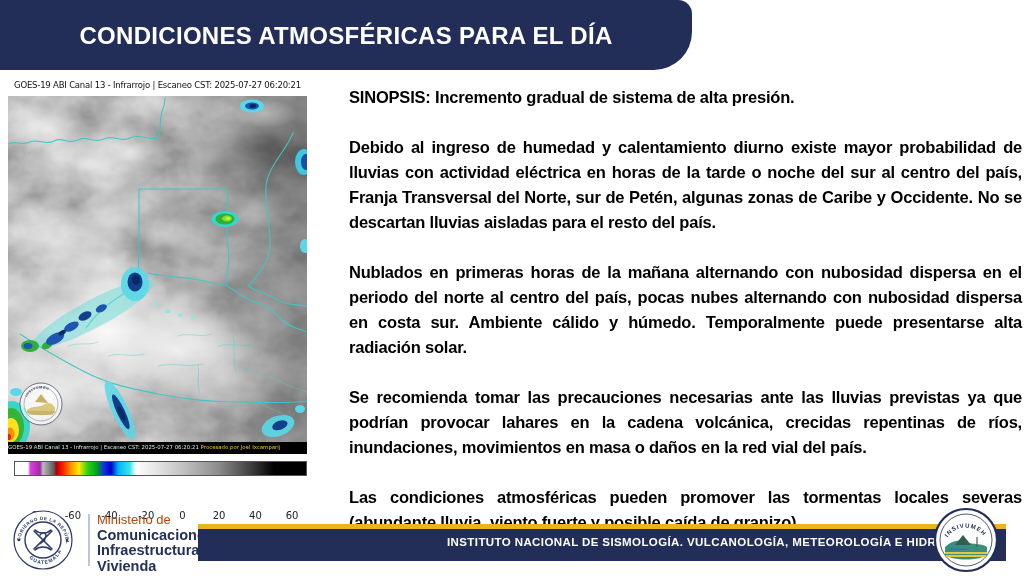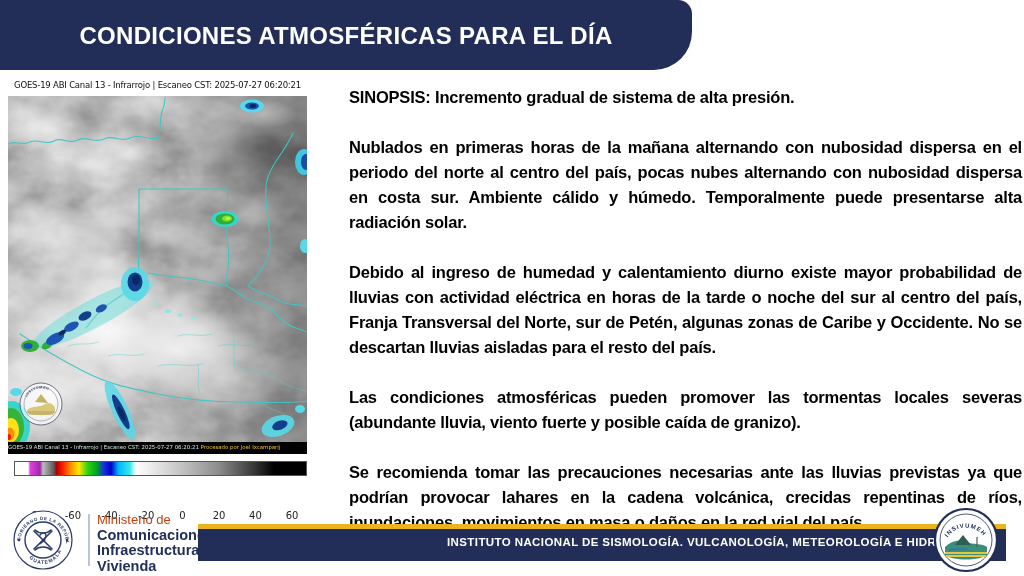--- a/index.html
+++ b/index.html
@@ -222,24 +222,24 @@
     <span style="left:32.6%">-40</span>
     <span style="left:45.1%">-20</span>
     <span style="left:57.5%">0</span>
     <span style="left:70%">20</span>
     <span style="left:82.4%">40</span>
     <span style="left:94.9%">60</span>
   </div>
 
   <div class="report">
     <p>SINOPSIS:  Incremento gradual de sistema de alta presión.</p>
+    <p>Debido al ingreso de humedad y calentamiento diurno existe mayor probabilidad de lluvias con actividad eléctrica en horas de la tarde o noche del sur al centro del país, Franja Transversal del Norte, sur de Petén, algunas zonas de Caribe y Occidente. No se descartan lluvias aisladas para el resto del país.</p>
     <p>Nublados en primeras horas de la mañana alternando con nubosidad dispersa en el periodo del norte al centro del país, pocas nubes alternando con nubosidad dispersa en costa sur. Ambiente cálido y húmedo. Temporalmente puede presentarse alta radiación solar.</p>
-    <p>Debido al ingreso de humedad y calentamiento diurno existe mayor probabilidad de lluvias con actividad eléctrica en horas de la tarde o noche del sur al centro del país, Franja Transversal del Norte, sur de Petén, algunas zonas de Caribe y Occidente. No se descartan lluvias aisladas para el resto del país.</p>
+    <p>Se recomienda tomar las precauciones necesarias ante las lluvias previstas ya que podrían provocar lahares en la cadena volcánica, crecidas repentinas de ríos, inundaciones, movimientos en masa o daños en la red vial del país.</p>
     <p>Las condiciones atmosféricas pueden promover las tormentas locales severas (abundante lluvia, viento fuerte y posible caída de granizo).</p>
-    <p>Se recomienda tomar las precauciones necesarias ante las lluvias previstas ya que podrían provocar lahares en la cadena volcánica, crecidas repentinas de ríos, inundaciones, movimientos en masa o daños en la red vial del país.</p>
   </div>
 
   <svg class="seal" viewBox="0 0 62 62">
     <defs>
       <path id="sealTop" d="M8,34 A23,23 0 0 1 54,34"></path>
       <path id="sealBottom" d="M12,36 A19,19 0 0 0 50,36"></path>
     </defs>
     <circle cx="31" cy="31" r="29" fill="#ffffff" stroke="#2b3a67" stroke-width="1.2"></circle>
     <circle cx="31" cy="31" r="18" fill="none" stroke="#2b3a67" stroke-width="1.4"></circle>
     <circle cx="7" cy="31" r="1.3" fill="#2b3a67"></circle>

